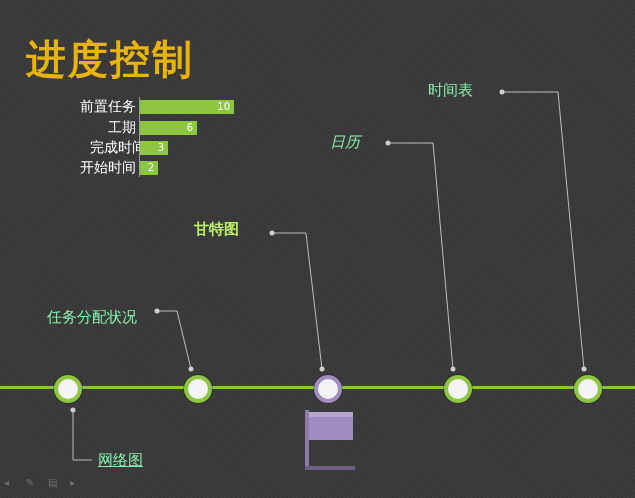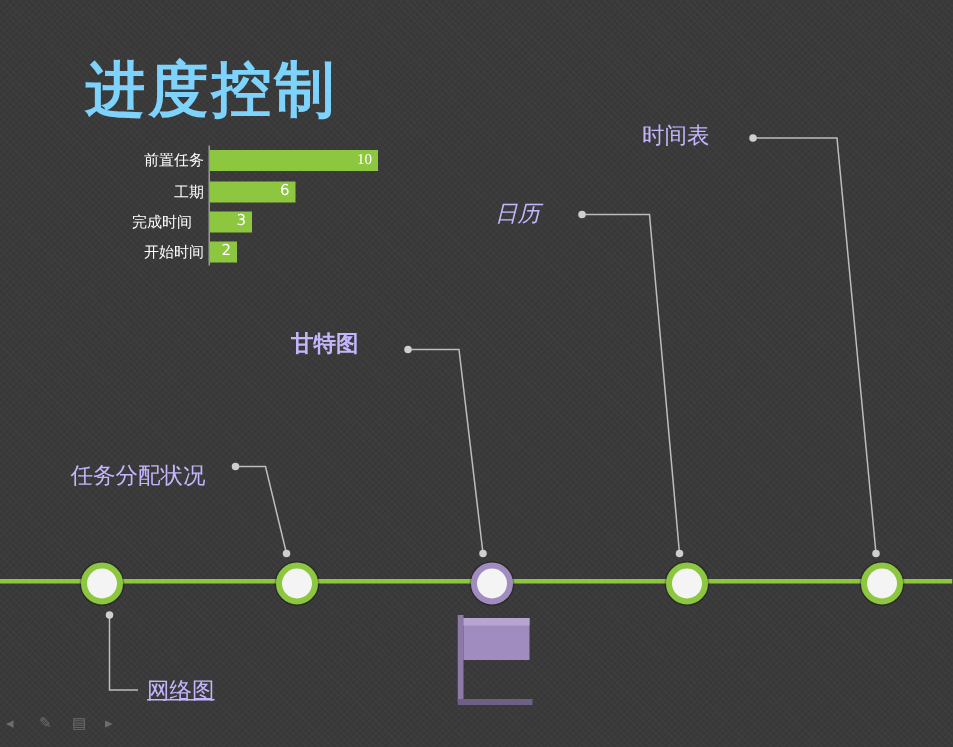--- a/index.html
+++ b/index.html
@@ -6,62 +6,62 @@
     body {
       width: 635px; height: 498px; overflow: hidden; position: relative;
       background-color: #3a3a3a;
       background-image:
         repeating-linear-gradient(45deg, rgba(255,255,255,0.018) 0 1px, transparent 1px 3px),
         repeating-linear-gradient(-45deg, rgba(0,0,0,0.05) 0 1px, transparent 1px 3px);
       font-family: "DejaVu Sans", sans-serif;
     }
     .title {
       position: absolute; left: 26px; top: 32px;
-      font-size: 40px; font-weight: bold; color: #7dd3fc; letter-spacing: 2px; margin-left: 31px;
+      font-size: 40px; font-weight: bold; color: #eab308; letter-spacing: 2px;
     }
     .bar-row { position: absolute; height: 14px; display: flex; align-items: center; }
-    .bar-label { position: absolute; right: 86px; width: 60px; text-align: right; font-size: 10px; color: #ffffff; white-space: nowrap; }
+    .bar-label { position: absolute; right: 86px; width: 60px; text-align: right; font-size: 14px; color: #ffffff; white-space: nowrap; }
     .bar { position: absolute; left: 60px; height: 14px; background: #8dc63f; }
     .bar-val { position: absolute; right: 4px; top: 0; font-size: 10px; line-height: 14px; color: #ffffff; }
     .axis { position: absolute; left: 139px; top: 97px; width: 1px; height: 80px; background: #9a9a9a; }
     .timeline { position: absolute; left: 0; top: 386px; width: 635px; height: 3px; background: #8dc63f; }
     .node {
       position: absolute; width: 20px; height: 20px; border-radius: 50%;
       border: 4px solid #8dc63f; background: #f4f4f4; box-sizing: content-box;
       box-shadow: 0 0 0 1px rgba(0,0,0,0.25);
     }
     .node.purple { border-color: #a08cbe; }
-    .label { position: absolute; color: #c4b5fd; font-size: 15px; white-space: nowrap; }
-    .label.bold { font-weight: bold; color: #c4b5fd; }
+    .label { position: absolute; color: #86efac; font-size: 15px; white-space: nowrap; }
+    .label.bold { font-weight: bold; color: #bef264; }
     svg.lines { position: absolute; left: 0; top: 0; }
     .flag { position: absolute; left: 305px; top: 410px; }
     .nav { position: absolute; left: 4px; bottom: 10px; display: flex; gap: 8px; opacity: 0.35; }
     .nav span { width: 14px; height: 10px; color: #ccc; font-size: 10px; line-height: 10px; }
   </style>
 </head>
 <body>
 
 <div class="title">进度控制</div>
 
 <div class="axis"></div>
 <div>
   <div class="bar-row" style="left:80px;top:100px;">
     <span class="bar-label" style="left:0;right:auto;width:56px;">前置任务</span>
-    <div class="bar" style="left:60px;width:112px;font-family:Liberation Serif, serif;">
+    <div class="bar" style="left:60px;width:94px;">
       <span class="bar-val">10</span>
     </div>
   </div>
   <div class="bar-row" style="left:80px;top:121px;">
     <span class="bar-label" style="left:0;right:auto;width:56px;">工期</span>
     <div class="bar" style="left:60px;width:57px;">
       <span class="bar-val">6</span>
     </div>
   </div>
   <div class="bar-row" style="left:80px;top:141px;">
-    <span class="bar-label" style="left:0;right:auto;width:56px;text-align:center;">完成时间</span>
+    <span class="bar-label" style="left:10px;right:auto;width:56px;text-align:center;">完成时间</span>
     <div class="bar" style="left:60px;width:28px;">
       <span class="bar-val">3</span>
     </div>
   </div>
   <div class="bar-row" style="left:80px;top:161px;">
     <span class="bar-label" style="left:0;right:auto;width:56px;">开始时间</span>
     <div class="bar" style="left:60px;width:18px;">
       <span class="bar-val">2</span>
     </div>
   </div>

